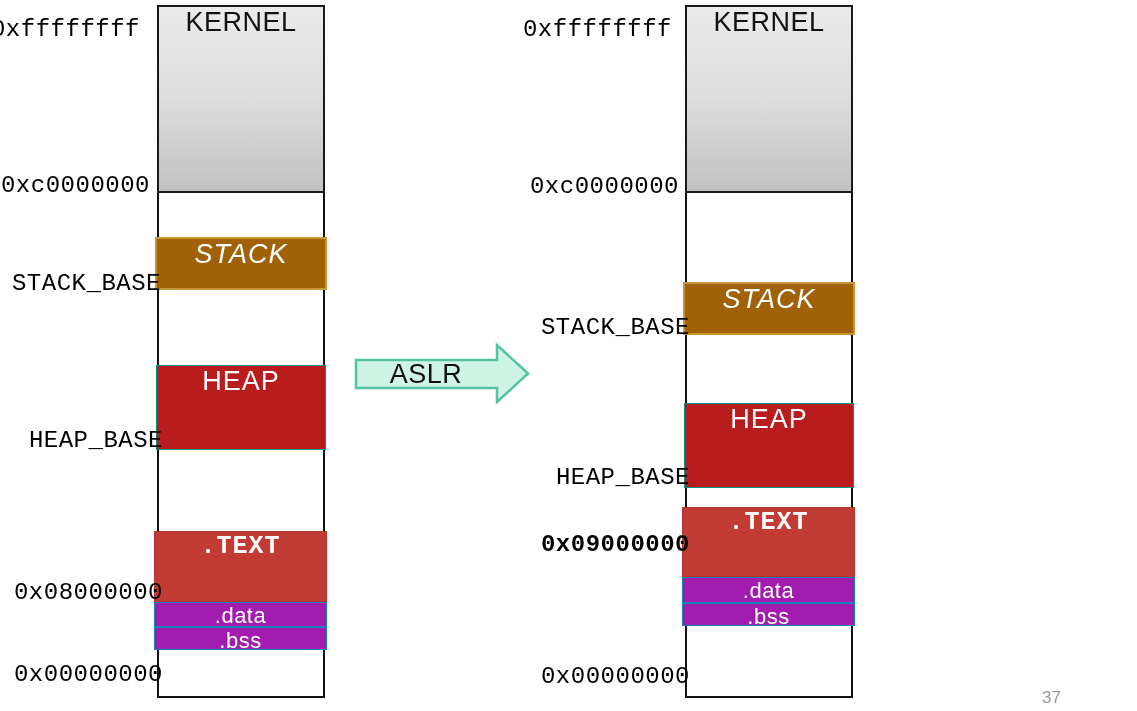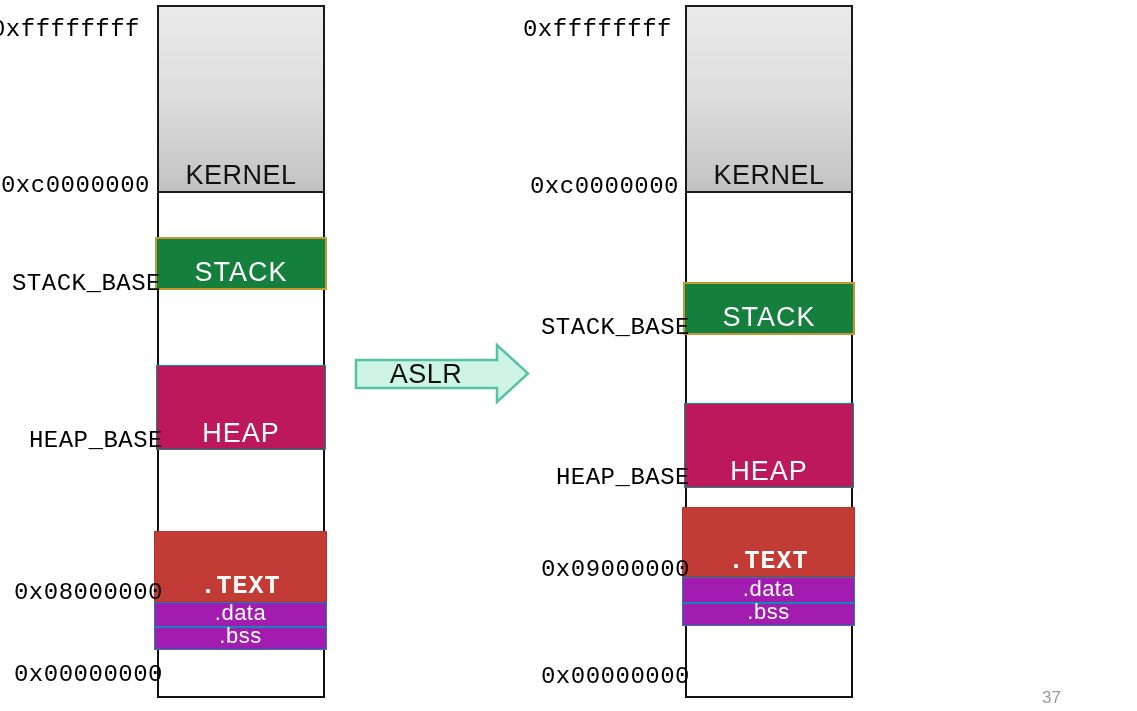--- a/index.html
+++ b/index.html
@@ -18,35 +18,35 @@
     background: #ffffff;
     border: 2px solid #111111;
     box-sizing: border-box;
     z-index: 1;
   }
 
   
   .seg {
     box-sizing: border-box;
     display: flex;
-    align-items: flex-end;
+    align-items: flex-start;
     justify-content: center;
     z-index: 3;
   }
   .seg-label { color: #ffffff; font-size: 27px; letter-spacing: 1px; white-space: nowrap; }
 
   .kernel {
     border: 2px solid #1a1a1a;
     background: linear-gradient(180deg, #eaeaea 0%, #dedede 48%, #c2c2c2 100%);
     z-index: 2;
   }
   .kernel .seg-label { color: #111111; letter-spacing: 0.5px; }
 
-  .stack   { background: #15803d; border: 2.5px solid #c79733; }
-  .heap    { background: #be185d; border: 1.5px solid #019489; }
+  .stack   { background: #a16207; border: 2.5px solid #c79733; font-style: italic; }
+  .heap    { background: #b91c1c; border: 1.5px solid #019489; }
   .textseg { background: #c23b35; border: 1.5px solid #b0332e; }
   .blueseg { background: #a21caf; border: 1.5px solid #1286b6; }
   .blueseg .seg-label { font-size: 22px; letter-spacing: 0.5px; }
   .textseg .seg-label {
     font-family: "Liberation Mono", "DejaVu Sans Mono", monospace;
     font-weight: bold;
     font-size: 25px;
     letter-spacing: 1px;
   }
 
@@ -81,21 +81,21 @@
   .a-kernel { left: 685px; top: 5px;   width: 168px; height: 188px; }
   .a-stack  { left: 683px; top: 282px; width: 172px; height: 53px; }
   .a-heap   { left: 684px; top: 403px; width: 170px; height: 85px; }
   .a-text   { left: 682px; top: 507px; width: 173px; height: 70px; }
   .a-data   { left: 682px; top: 577px; width: 173px; height: 26px; }
   .a-bss    { left: 682px; top: 603px; width: 173px; height: 23px; }
   .a-addr-top    { right: 465px; top: 15px; }
   .a-addr-kernel { right: 458px; top: 172px; }
   .a-addr-stack  { right: 447px; top: 313px; }
   .a-addr-heap   { right: 447px; top: 463px; }
-  .a-addr-text   { right: 447px; top: 555px; }
+  .a-addr-text   { right: 447px; top: 530px; font-weight: bold; }
   .a-addr-bottom { right: 447px; top: 662px; }
 
   
   .arrow-svg { left: 350px; top: 340px; width: 185px; height: 70px; z-index: 2; }
   .arrow-label {
     left: 357px; top: 360px; width: 138px; height: 20px;
     line-height: 28px; text-align: center;
     font-size: 27px; color: #111111; z-index: 3; letter-spacing: 0.5px;
   }
 

